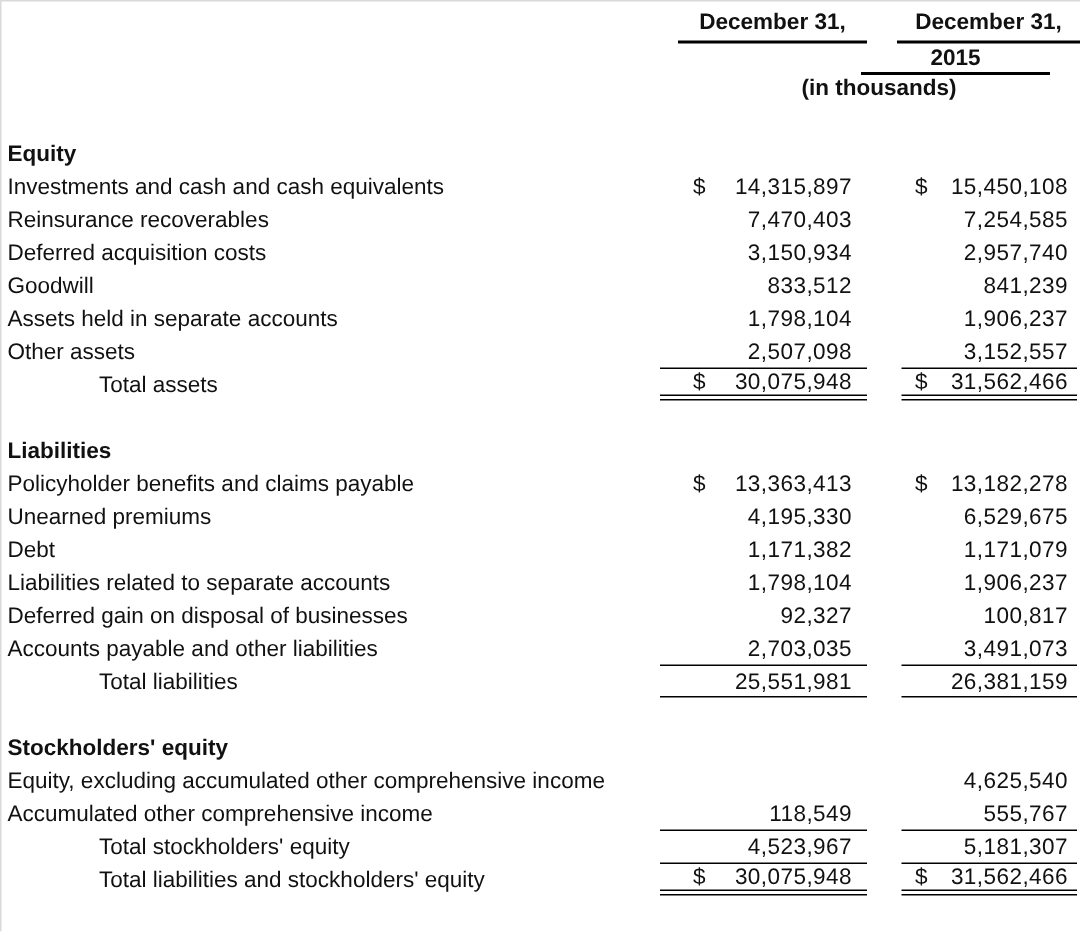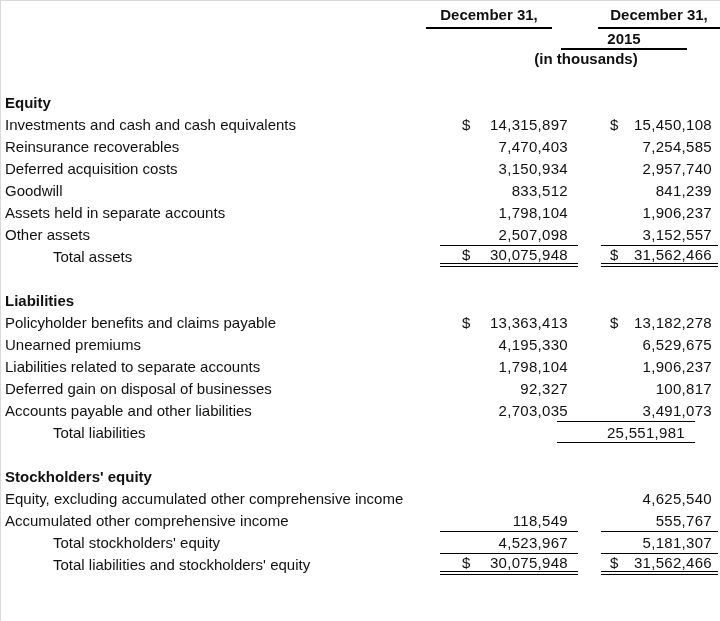--- a/index.html
+++ b/index.html
@@ -10,40 +10,40 @@
     background: #ffffff;
     border-top: 1px solid #d9d9d9;
     border-left: 1px solid #d9d9d9;
     font-family: "Liberation Sans", sans-serif;
     font-size: 15px;
     color: #111111;
     overflow: hidden;
   }
   .row { display: flex; align-items: center; height: 22px; }
   .label { flex: 1 1 auto; padding-left: 4px; white-space: nowrap; overflow: hidden; }
-  .label.indent { padding-left: 52px; }
+  .label.indent { padding-left: 65px; }
   .section-title { font-weight: bold; }
   
   .c1 { width: 138px; }
   .gap { width: 23px; height: 100%; }
   .c2 { width: 117px; }
   .rm  { width: 2px; height: 100%; }
   .amt {
     display: flex; align-items: center; justify-content: space-between;
     height: 100%;
   }
   .c1.amt { padding-left: 22px; padding-right: 10px; }
   .c2.amt { padding-left: 9px;  padding-right: 6px; }
   .val { letter-spacing: 0.3px; white-space: nowrap; }
   .cur { white-space: nowrap; }
   .rule-top    { border-top: 1.5px solid #000; }
   .rule-bottom { border-bottom: 1.5px solid #000; align-items: center; }
   .rule-double { border-bottom: 4px double #000; }
   
-  .hrow1, .hrow2 { display: flex; align-items: flex-start; gap: 13px; }
+  .hrow1, .hrow2 { display: flex; align-items: flex-start; }
   .hrow1 { height: 28px; }
   .hrow2 { height: 21px; }
   .hlabel { flex: 1 1 auto; }
   .hcell {
     display: flex; align-items: center; justify-content: center;
     height: 100%; font-weight: bold; border-bottom: 2px solid #000;
   }
   .h1 { margin-left: 12px; width: 126px; }
   .hgap { width: 20px; height: 100%; }
   .h2 { width: 122px; }
@@ -209,20 +209,33 @@
       <span class="val">4,195,330</span>
     </div>
     <div class="gap"></div>
     <div class="c2 amt">
       <span class="cur"></span>
       <span class="val">6,529,675</span>
     </div>
     <div class="rm"></div>
   </div>
 
+  <div class="row">
+    <div class="label">Debt</div>
+    <div class="c1 amt">
+      <span class="cur"></span>
+      <span class="val">1,171,382</span>
+    </div>
+    <div class="gap"></div>
+    <div class="c2 amt">
+      <span class="cur"></span>
+      <span class="val">1,171,079</span>
+    </div>
+    <div class="rm"></div>
+  </div>
 
   <div class="row">
     <div class="label">Liabilities related to separate accounts</div>
     <div class="c1 amt">
       <span class="cur"></span>
       <span class="val">1,798,104</span>
     </div>
     <div class="gap"></div>
     <div class="c2 amt">
       <span class="cur"></span>
@@ -259,20 +272,24 @@
     <div class="rm"></div>
   </div>
 
   <div class="row">
     <div class="label indent">Total liabilities</div>
     <div class="c1 amt rule-top rule-bottom">
       <span class="cur"></span>
       <span class="val">25,551,981</span>
     </div>
     <div class="gap"></div>
+    <div class="c2 amt rule-top rule-bottom">
+      <span class="cur"></span>
+      <span class="val">26,381,159</span>
+    </div>
     <div class="rm"></div>
   </div>
 </div>
   </div>
 <div class="section-spacer"></div>
   <div>
     <div class="row">
       <div class="label section-title">Stockholders' equity</div>
     </div>
     <div>

